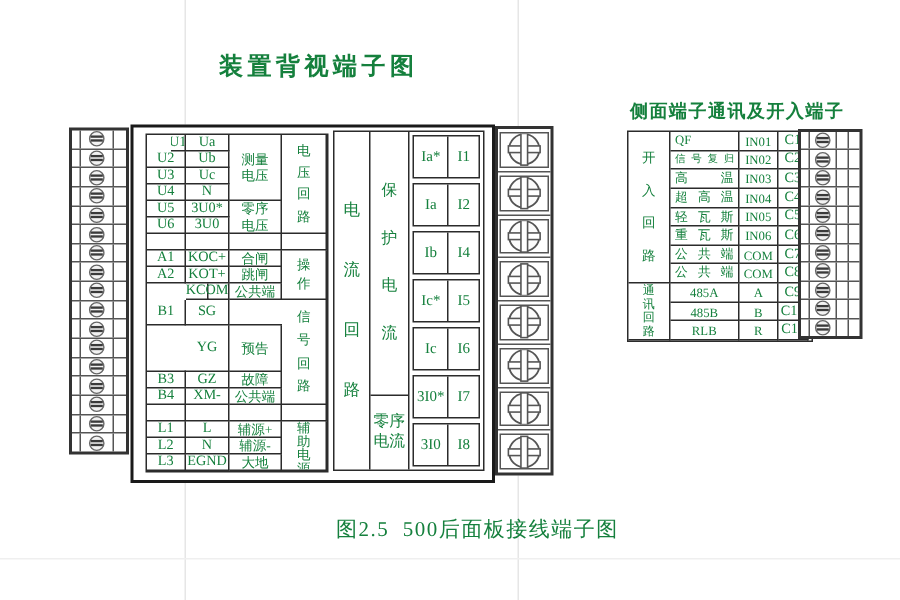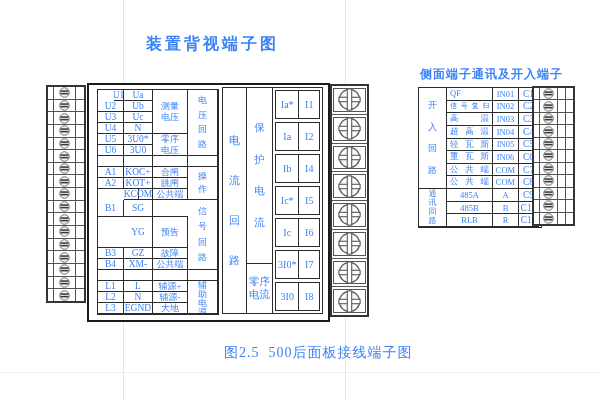--- a/index.html
+++ b/index.html
@@ -1,17 +1,17 @@
 <!DOCTYPE html>
 <html><head>
 <meta charset="utf-8">
 <style>
   html,body{margin:0;padding:0;background:#fff;}
   .canvas{position:relative;width:600px;height:400px;background:#fff;overflow:hidden;
-          font-family:"Liberation Serif",serif;color:#3b82f6;}
+          font-family:"Liberation Serif",serif;color:#15803d;}
   .abs{position:absolute;}
 
   
   #main-title{left:146px;top:34px;font-family:"Liberation Sans",sans-serif;font-weight:bold;
               font-size:16px;letter-spacing:3px;}
   #side-title{left:420px;top:66px;font-family:"Liberation Sans",sans-serif;font-weight:bold;
               font-size:12px;letter-spacing:1px;}
   #caption{left:224px;top:344px;font-size:14px;white-space:pre;letter-spacing:1px;}
 
   

